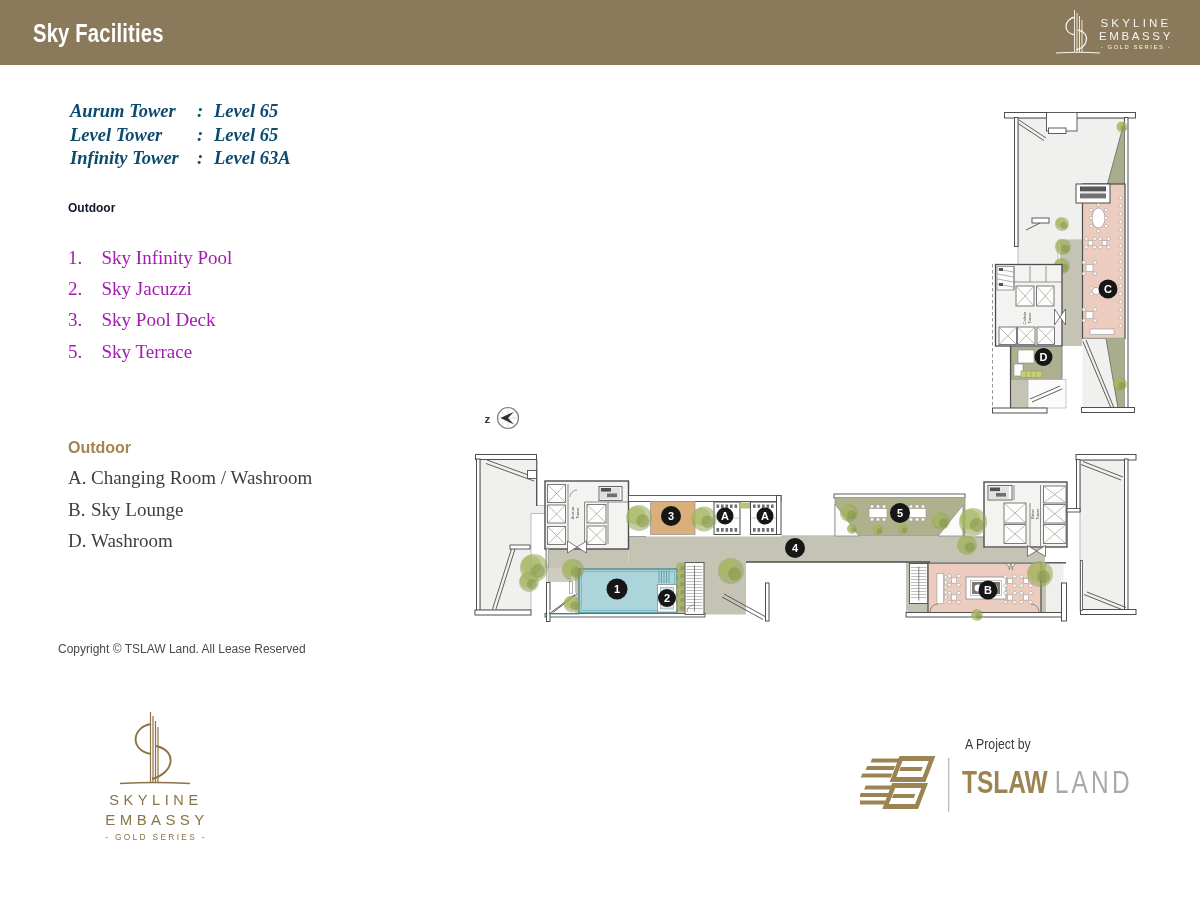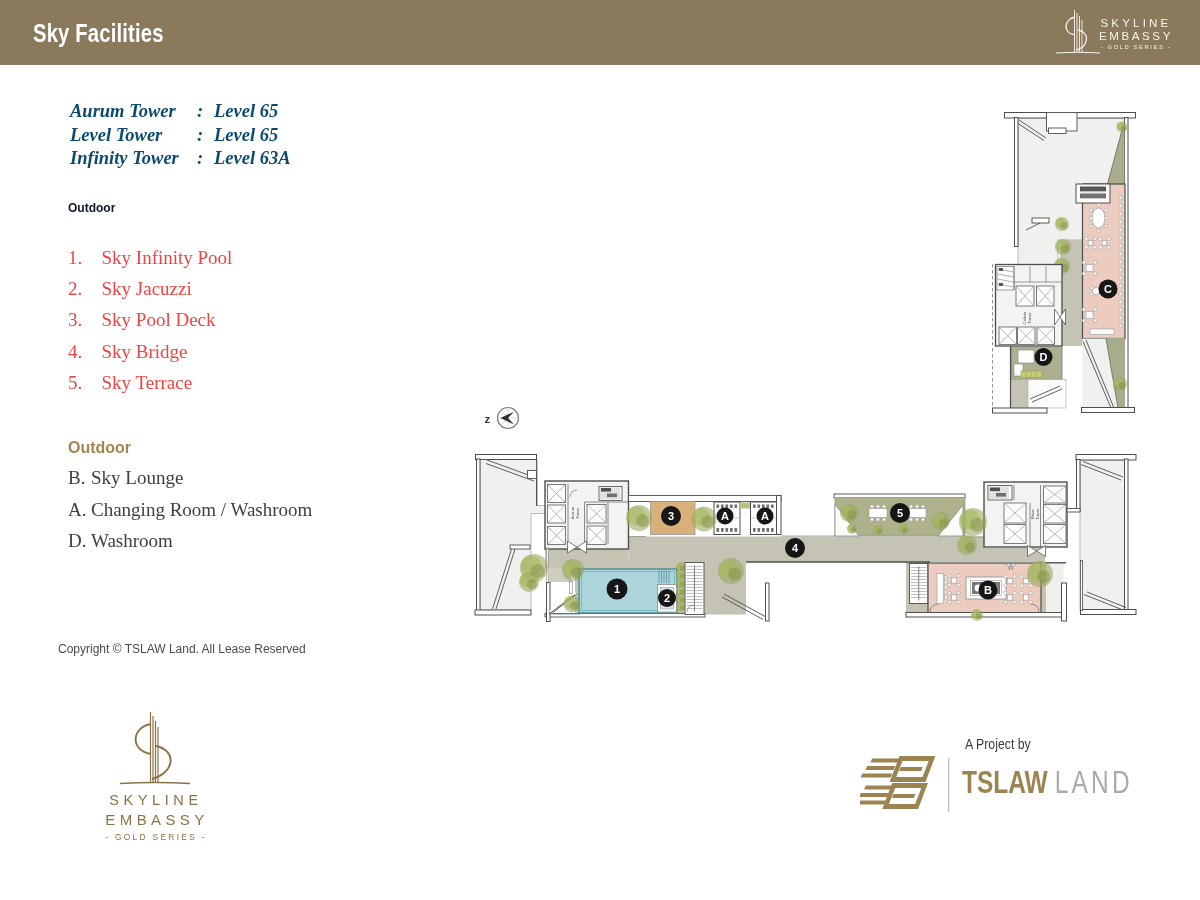--- a/index.html
+++ b/index.html
@@ -32,33 +32,32 @@
 </svg>
 
 <div class="abs ser" style="left:70px;top:100px;font-size:18.5px;font-weight:bold;font-style:italic;color:#0c4a6e;line-height:23.7px">
   <div><span style="display:inline-block;width:127px">Aurum Tower</span><span style="display:inline-block;width:17px">:</span>Level 65</div>
   <div><span style="display:inline-block;width:127px">Level Tower</span><span style="display:inline-block;width:17px">:</span>Level 65</div>
   <div><span style="display:inline-block;width:127px">Infinity Tower</span><span style="display:inline-block;width:17px">:</span>Level 63A</div>
 </div>
 
 <div class="abs" style="left:68px;top:201px;font-size:12px;font-weight:bold;color:#0f172a">Outdoor</div>
 
-<div class="abs ser" style="left:68px;top:241.7px;font-size:19px;color:#ef4444;line-height:31.3px">
+<div class="abs ser" style="left:68px;top:241.7px;font-size:19px;color:#a21caf;line-height:31.3px">
   <div><span style="display:inline-block;width:33.5px">1.</span>Sky Infinity Pool</div>
   <div><span style="display:inline-block;width:33.5px">2.</span>Sky Jacuzzi</div>
   <div><span style="display:inline-block;width:33.5px">3.</span>Sky Pool Deck</div>
-  <div><span style="display:inline-block;width:33.5px">4.</span>Sky Bridge</div>
   <div><span style="display:inline-block;width:33.5px">5.</span>Sky Terrace</div>
 </div>
 
 <div class="abs" style="left:68px;top:439px;font-size:16px;font-weight:bold;color:#a5854e">Outdoor</div>
 
 <div class="abs ser" style="left:68px;top:462.4px;font-size:19px;color:#3f3f3f;line-height:31.3px">
+  <div><span style="display:inline-block;width:23px">A.</span>Changing Room / Washroom</div>
   <div><span style="display:inline-block;width:23px">B.</span>Sky Lounge</div>
-  <div><span style="display:inline-block;width:23px">A.</span>Changing Room / Washroom</div>
   <div><span style="display:inline-block;width:23px">D.</span>Washroom</div>
 </div>
 
 <div class="abs" style="left:58px;top:642px;font-size:12px;color:#4a4a4a">Copyright © TSLAW Land. All Lease Reserved</div>
 
 <svg class="abs" style="left:90px;top:705px" width="140" height="145" viewBox="0 0 140 145">
   <g stroke="#8a7445" fill="none">
     <path d="M30 78.5 Q 65 76.5 100 78.5" stroke-width="1.6"></path>
     <line x1="60.5" y1="7" x2="60.5" y2="77" stroke-width="1.2"></line>
     <line x1="63" y1="11" x2="63" y2="77" stroke-width="1.2"></line>

